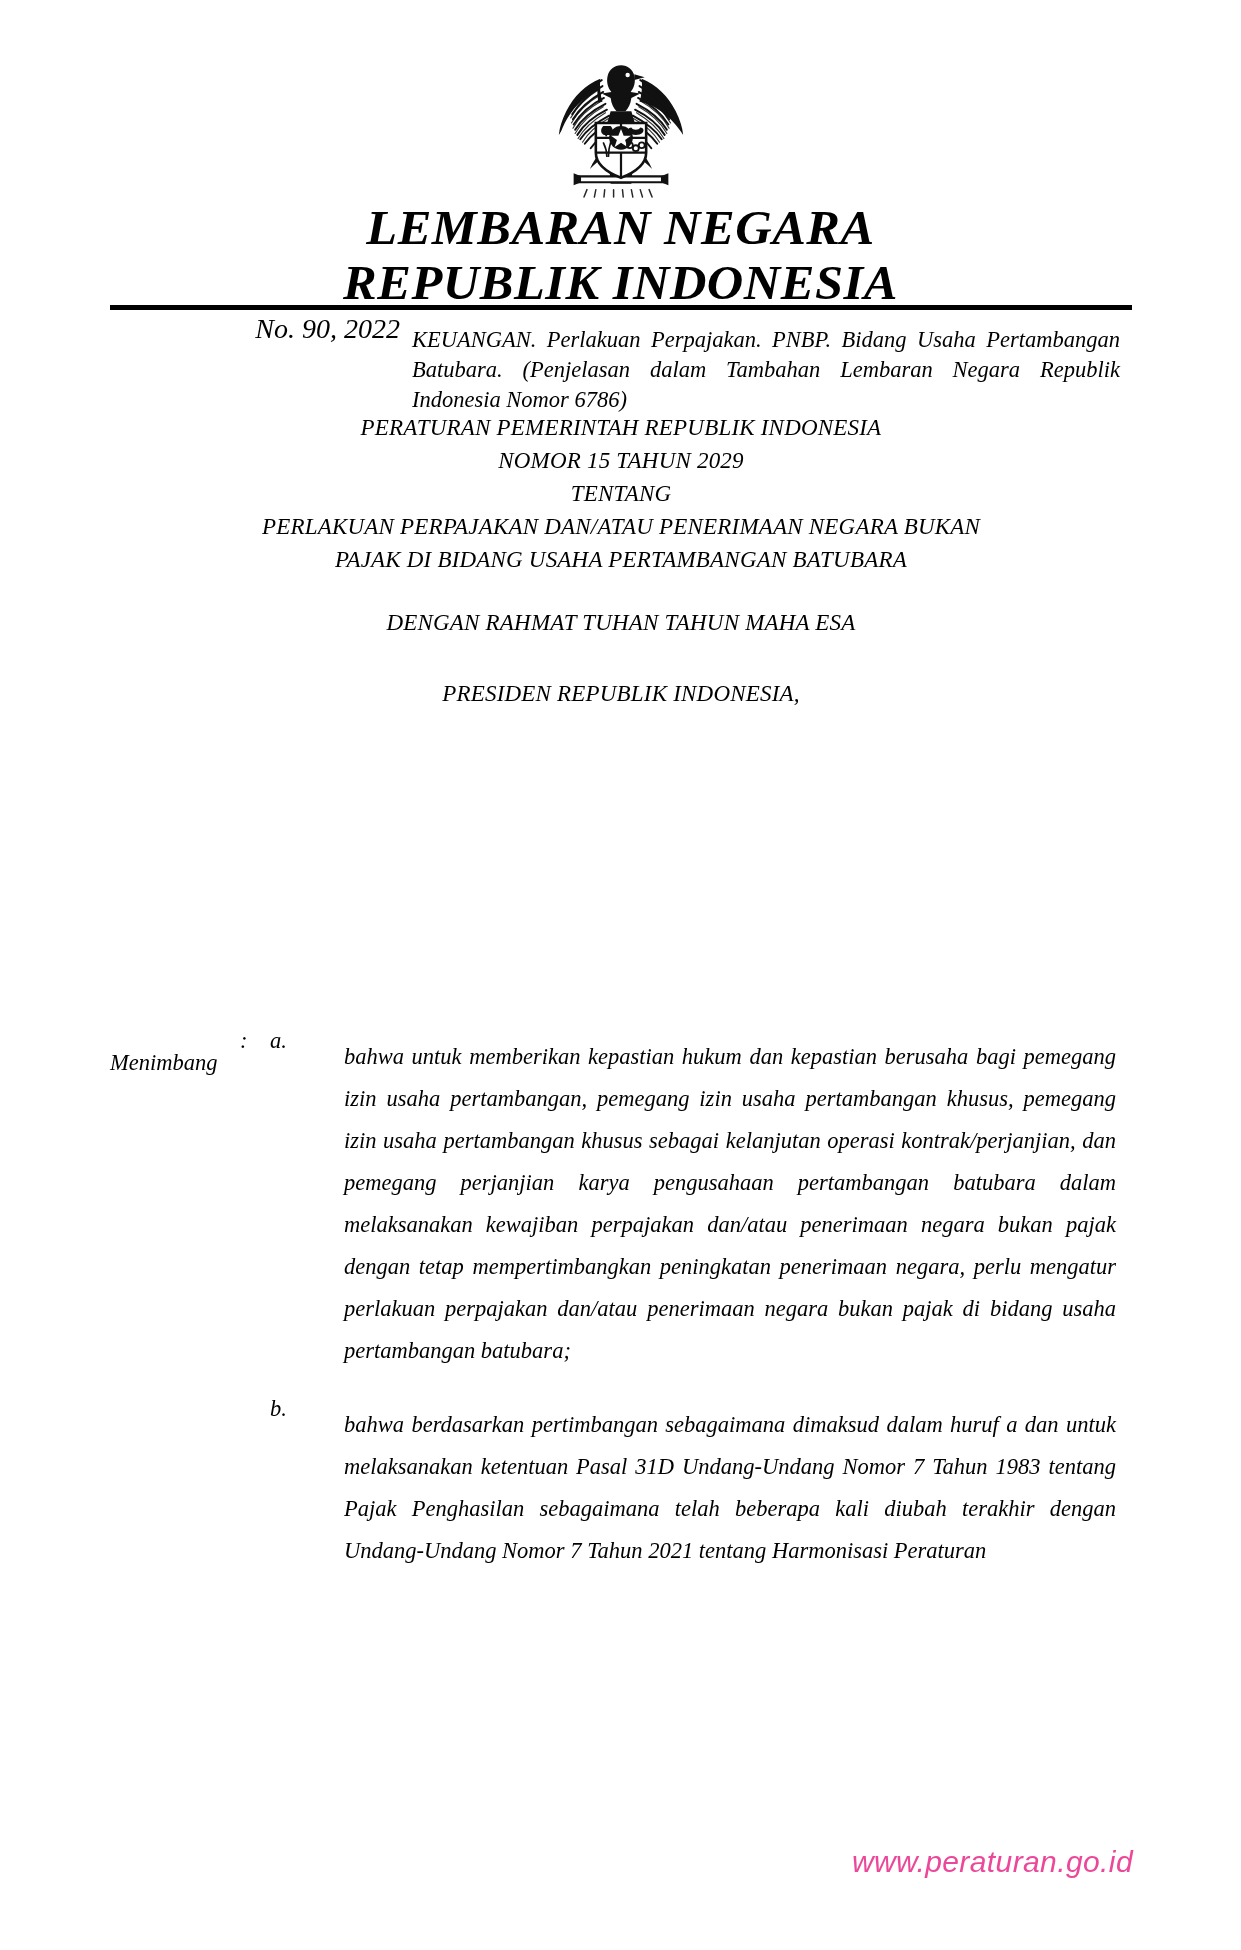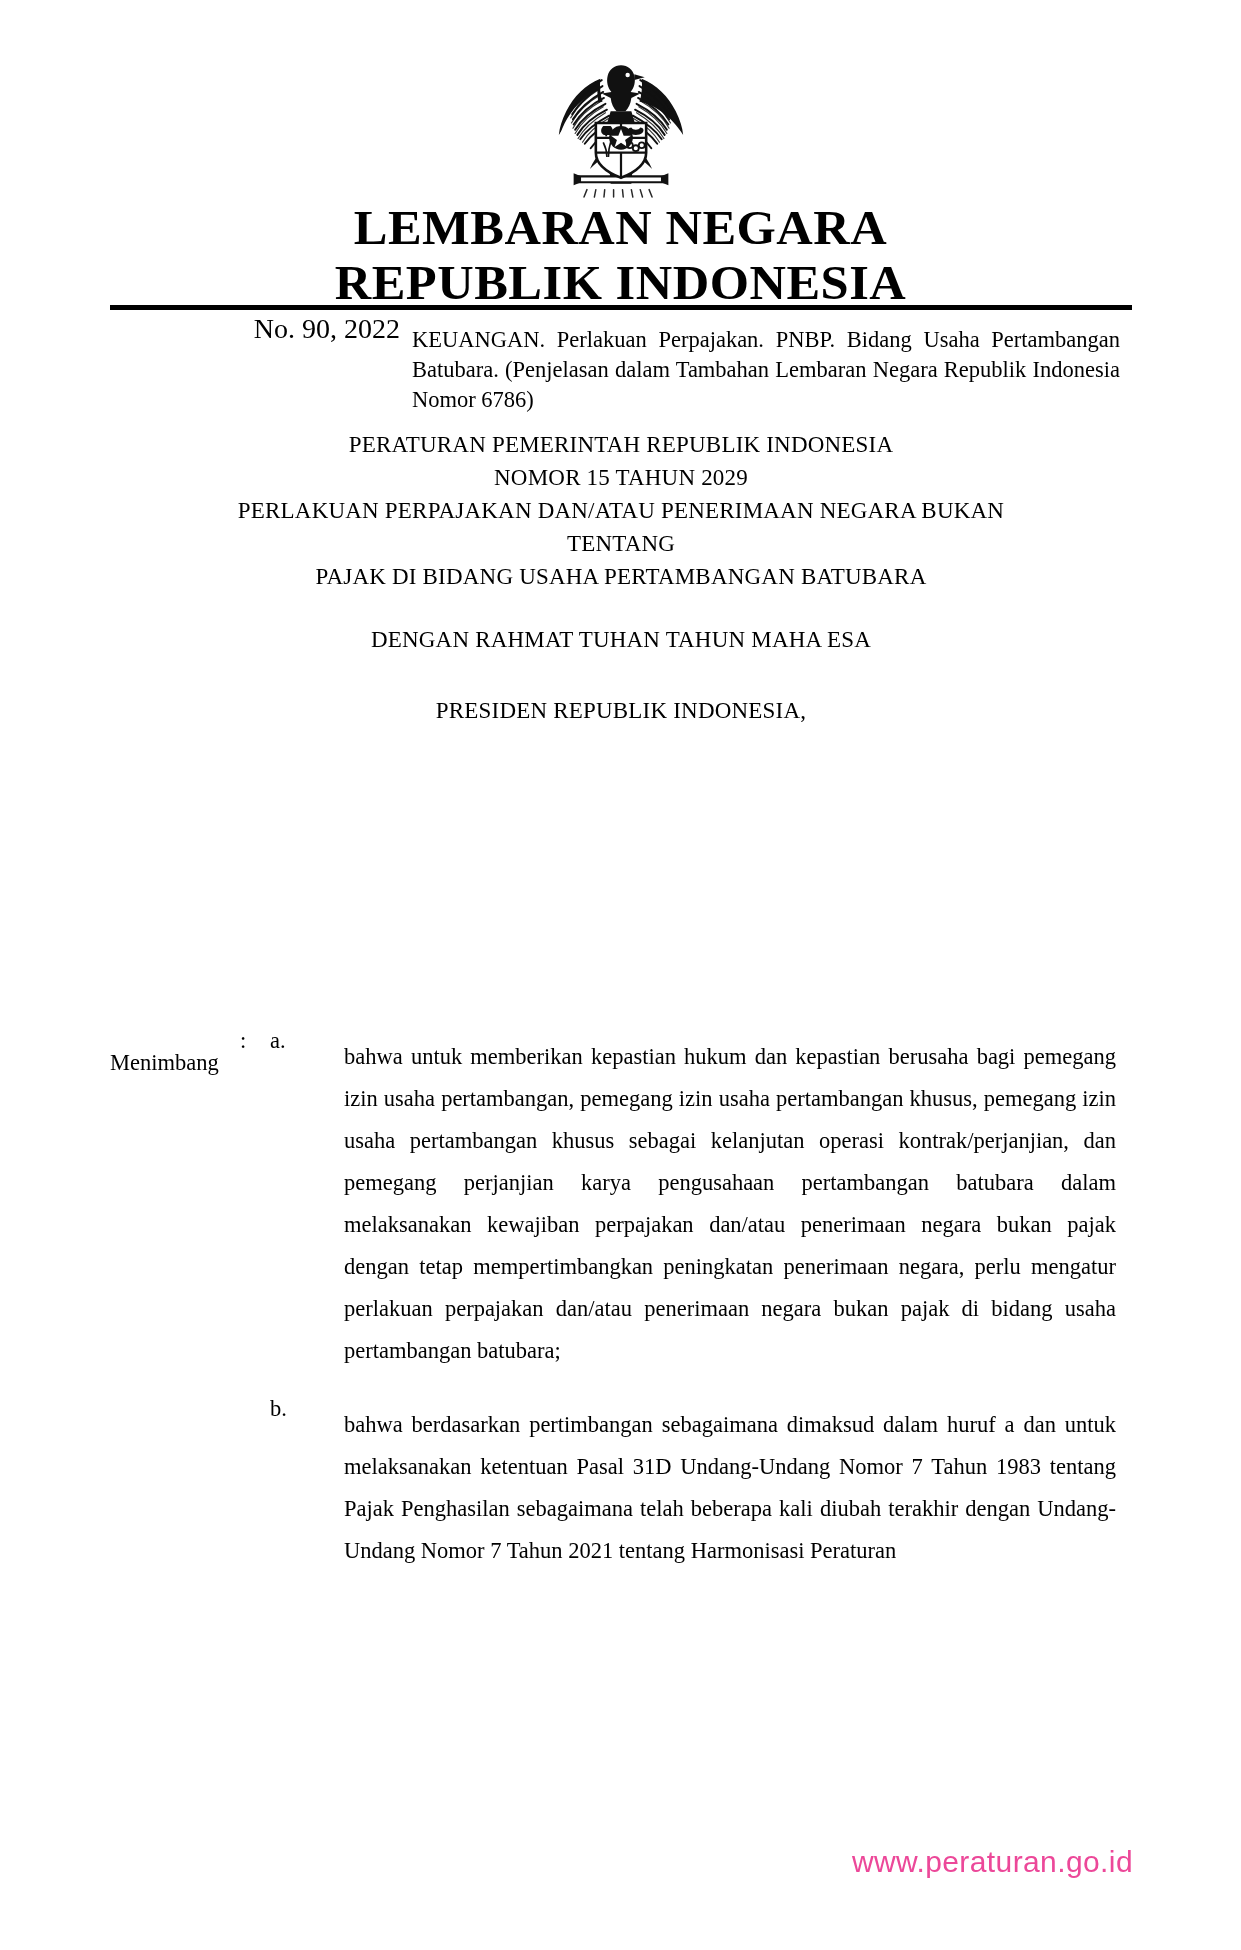--- a/index.html
+++ b/index.html
@@ -12,20 +12,21 @@
     height: 1950px;
     position: relative;
     font-family: "Liberation Serif", "DejaVu Serif", serif;
     color: #000000;
     overflow: hidden;
   }
 
   .page {
     position: absolute;
     inset: 0;
+    font-style: italic;
   }
 
   
   .emblem-wrap {
     position: absolute;
     top: 52px;
     left: 0;
     width: 1241px;
     display: flex;
     justify-content: center;
@@ -87,21 +88,21 @@
     line-height: 30px;
     text-align: justify;
     text-align-last: left;
     hyphens: none;
   }
   .header-subject p { margin: 12px; }
 
   
   .title-block {
     position: absolute;
-    top: 428px;
+    top: 411px;
     left: 110px;
     width: 1022px;
     text-align: center;
   }
   .title-line {
     font-size: 23px;
     line-height: 33px;
     letter-spacing: 0.2px;
     margin: 0;
   }
@@ -292,22 +293,22 @@
   <div class="header-row">
     <div class="header-no">No. 90, 2022</div>
     <div class="header-subject">
       <p>KEUANGAN. Perlakuan Perpajakan. PNBP. Bidang Usaha Pertambangan Batubara. (Penjelasan dalam Tambahan Lembaran Negara Republik Indonesia Nomor 6786)</p>
     </div>
   </div>
 
   <div class="title-block">
     <p class="title-line">PERATURAN PEMERINTAH REPUBLIK INDONESIA</p>
     <p class="title-line">NOMOR 15 TAHUN 2029</p>
+    <p class="title-line">TENTANG</p>
     <p class="title-line">PERLAKUAN PERPAJAKAN DAN/ATAU PENERIMAAN NEGARA BUKAN</p>
-    <p class="title-line">TENTANG</p>
     <p class="title-line">PAJAK DI BIDANG USAHA PERTAMBANGAN BATUBARA</p>
     <div class="title-gap-1"></div>
     <p class="title-line">DENGAN RAHMAT TUHAN TAHUN MAHA ESA</p>
     <div class="title-gap-2"></div>
     <p class="title-line">PRESIDEN REPUBLIK INDONESIA,</p>
   </div>
 
   <div class="body-block">
 
     <div class="clause">

